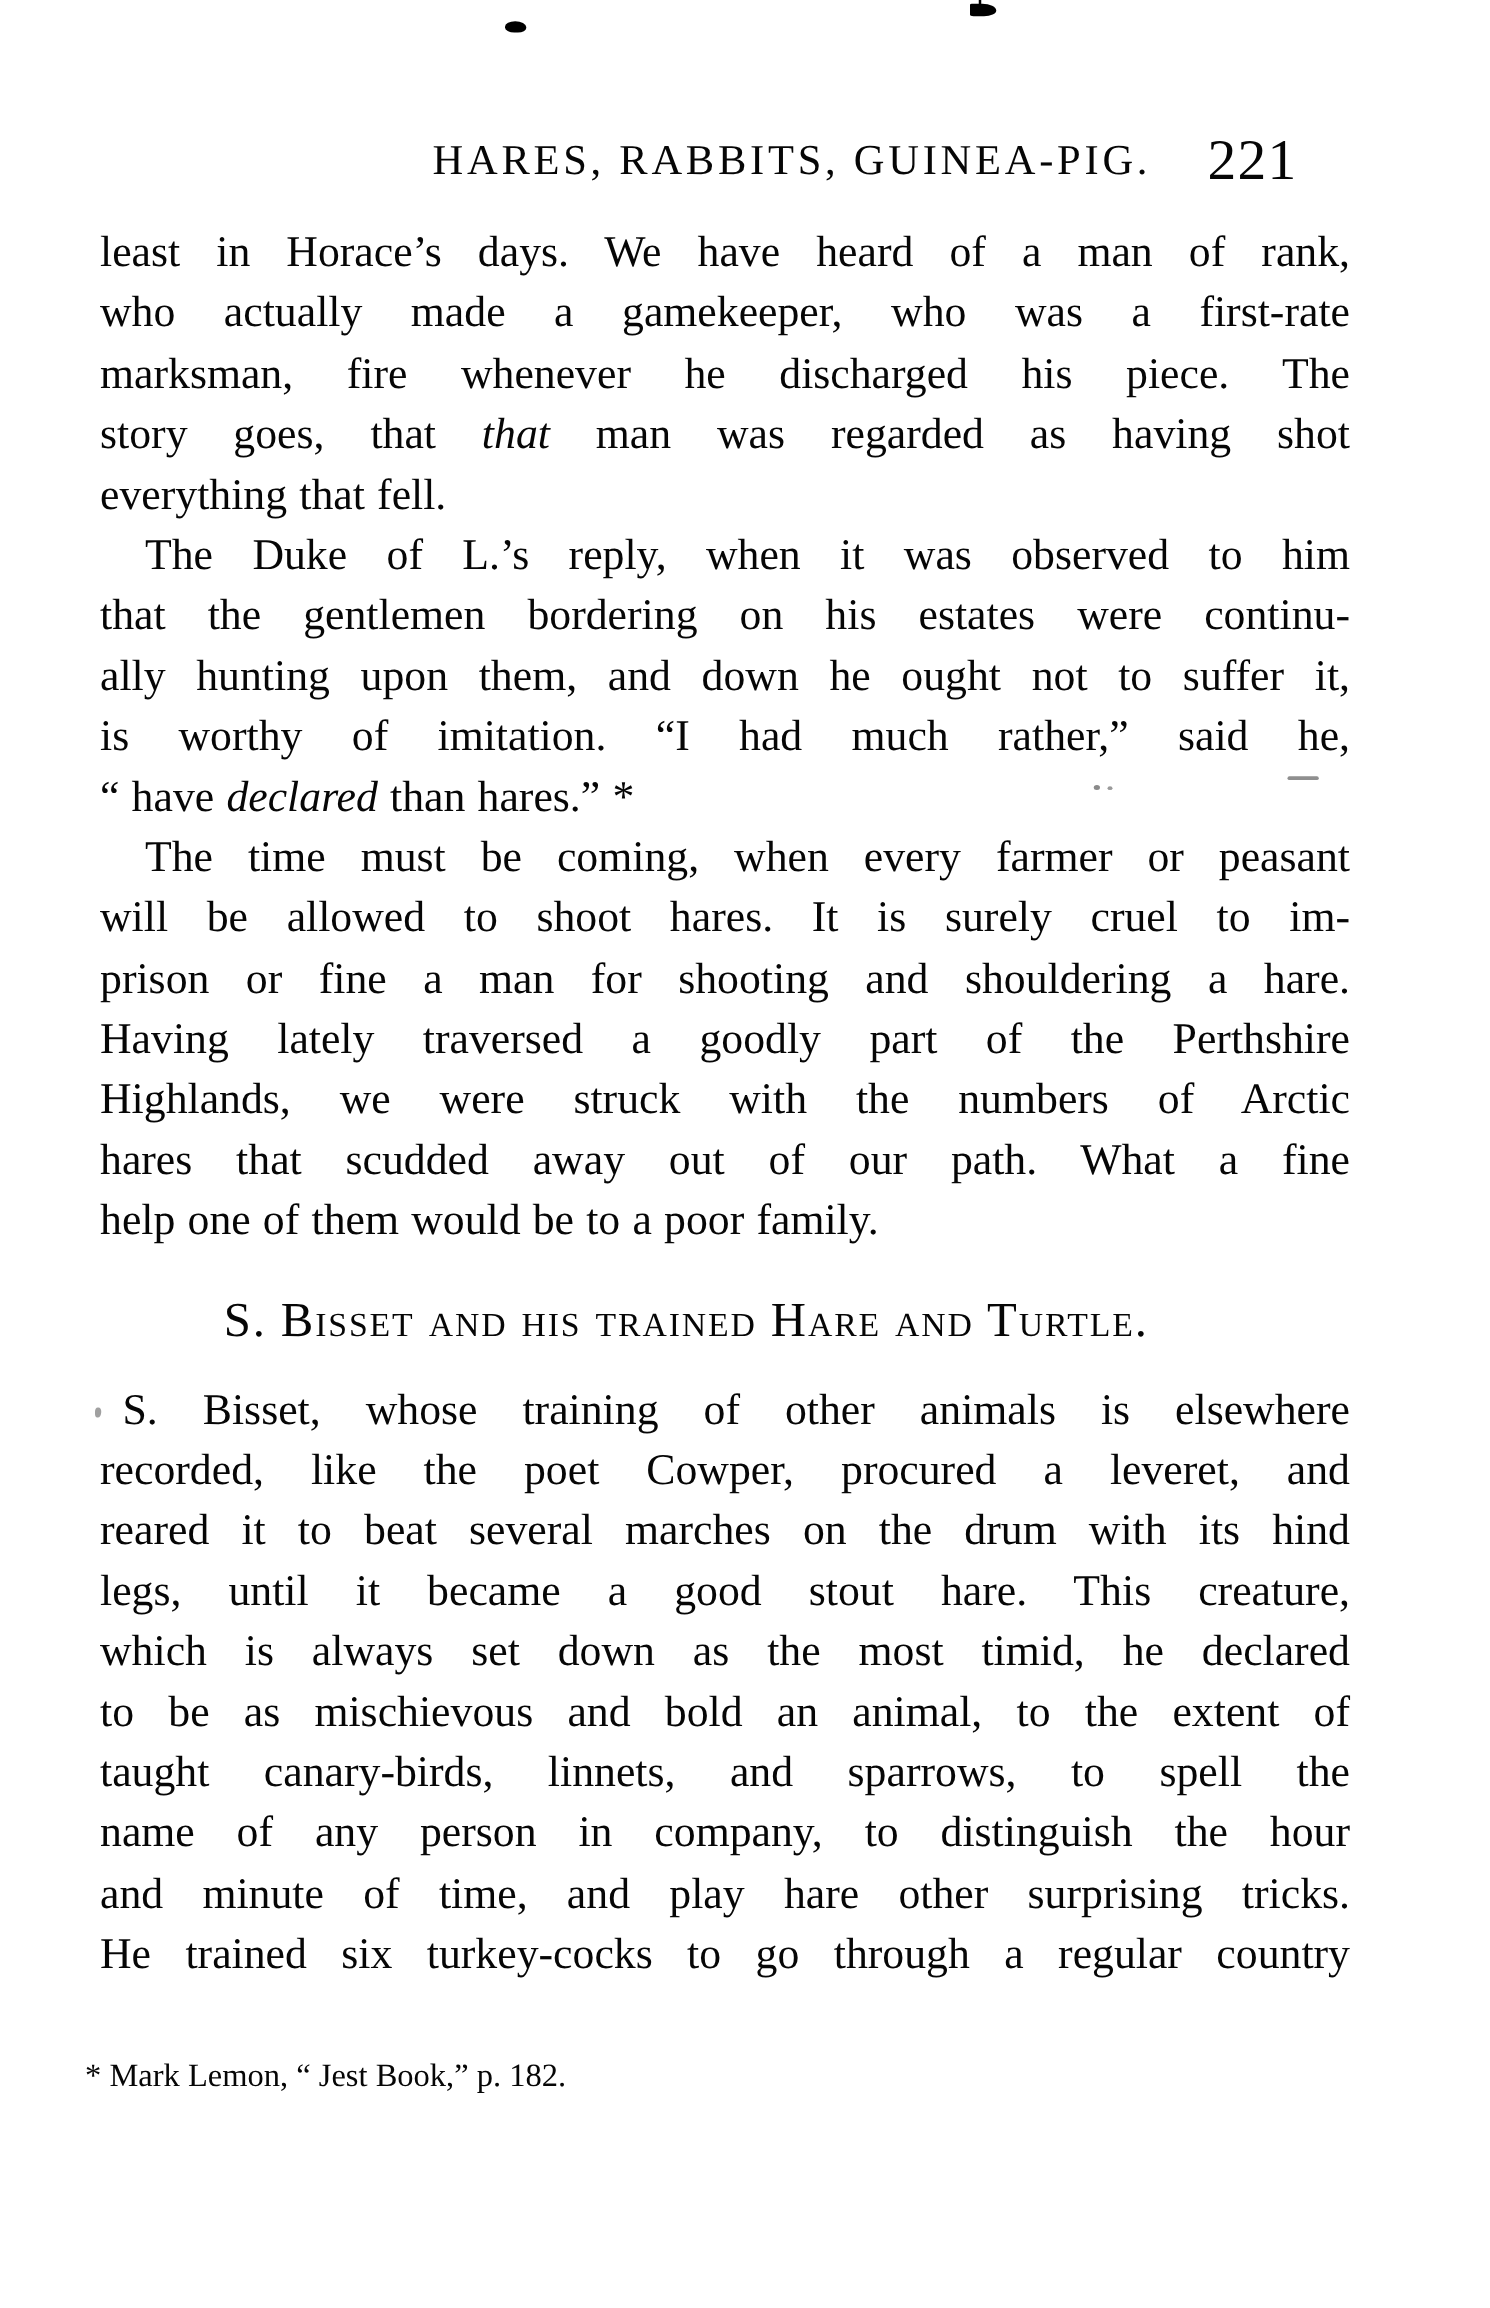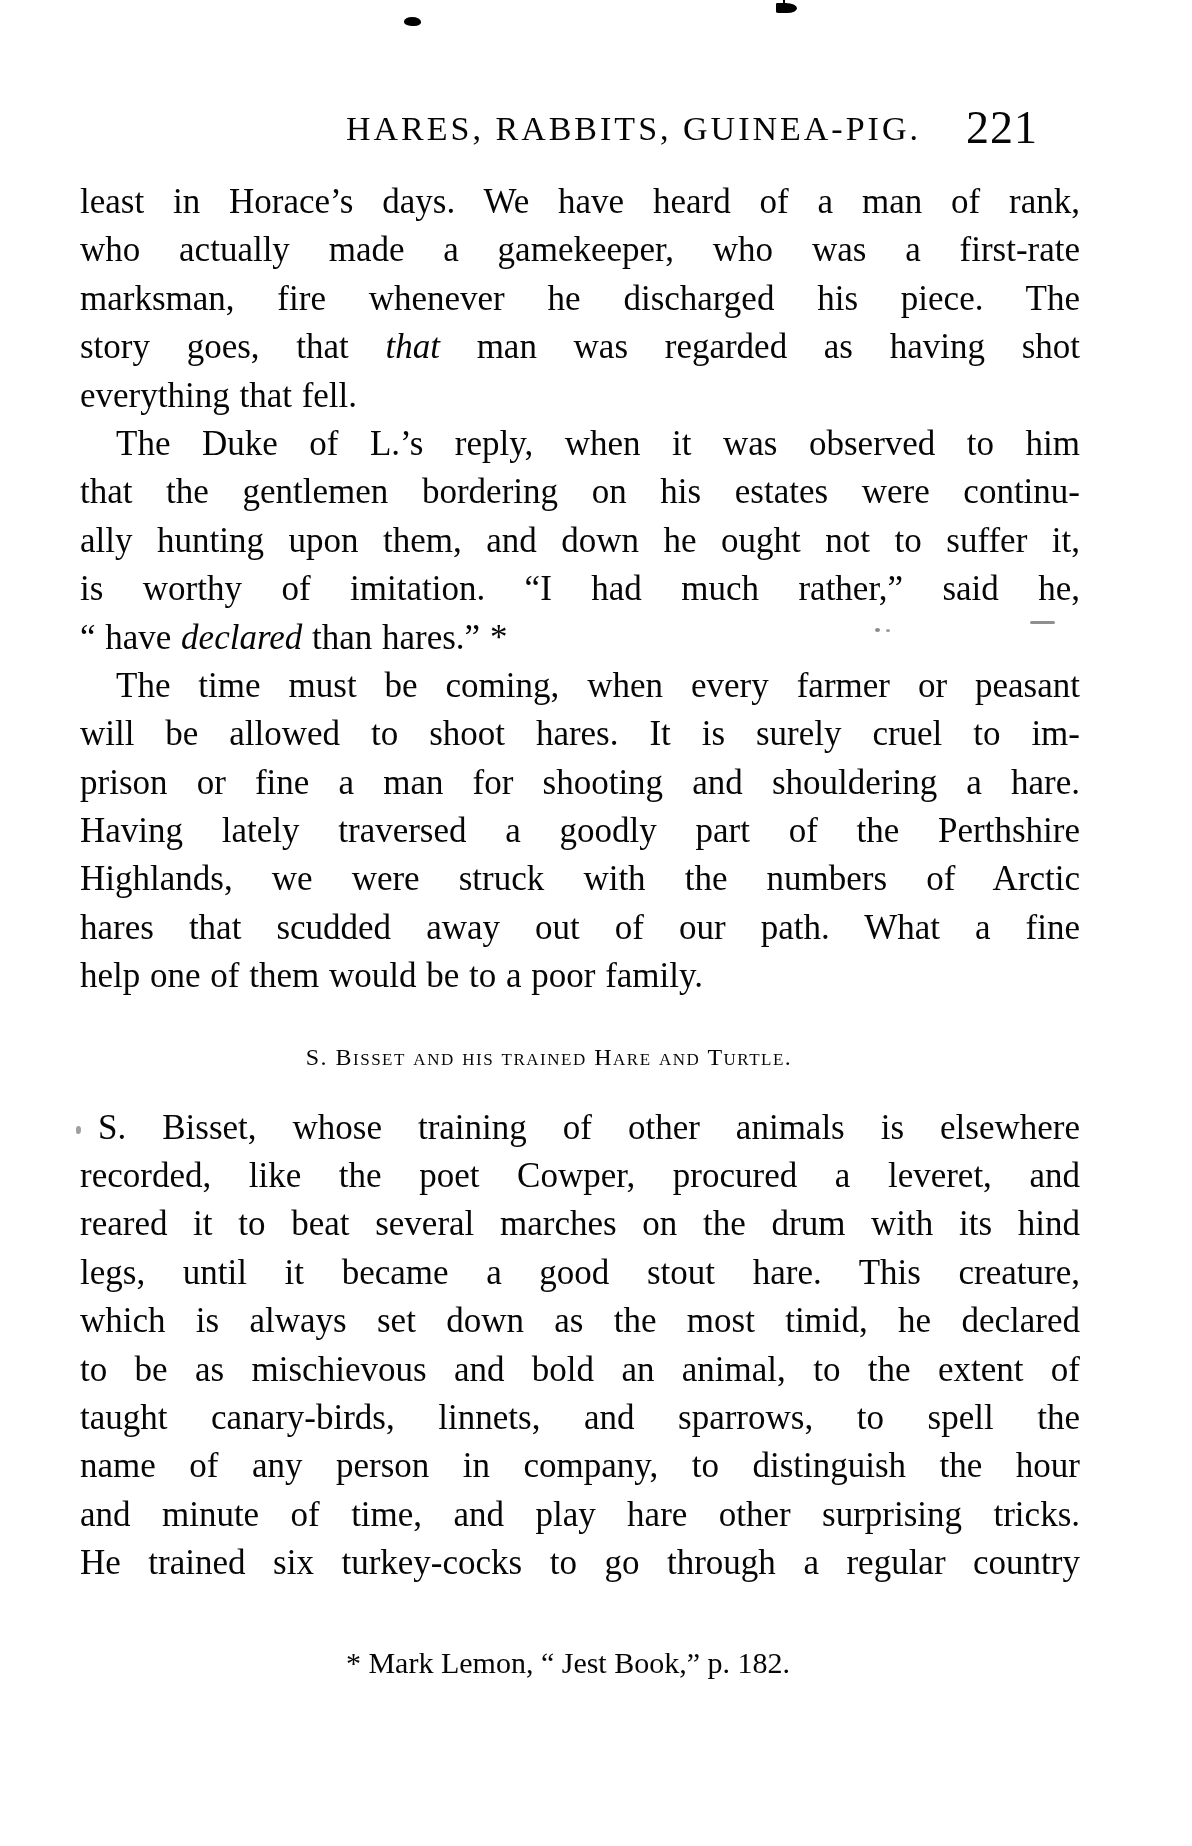--- a/index.html
+++ b/index.html
@@ -48,37 +48,36 @@
     white-space: normal;
     word-spacing: 1px;
   }
   .line.end { text-align-last: left; }
   .line.indent { text-indent: 36px; }
   .line.indent-sm { text-indent: 18px; }
   .line i { font-style: italic; }
 
   .section-heading {
     font-variant: small-caps;
-    font-size: 24px;
+    font-size: 39px;
     letter-spacing: 1.5px;
     line-height: 44px;
     height: 44px;
     text-align: center;
     margin: 34px 0 25px 0;
     transform: translateX(-31px);
     white-space: nowrap;
   }
 
   .footnote {
     position: absolute;
     top: 1646px;
     left: 80px;
     width: 1000px;
-    text-align: center;
-    font-size: 30px;
+    font-size: 26px;
     transform: translateX(-12px);
     white-space: nowrap;
   }
 
   
   .ink-mark { position: absolute; background: #000; }
   .ink-a {
     left: 404px; top: 17px; width: 17px; height: 9px;
     border-radius: 55% 60% 45% 50%;
   }

